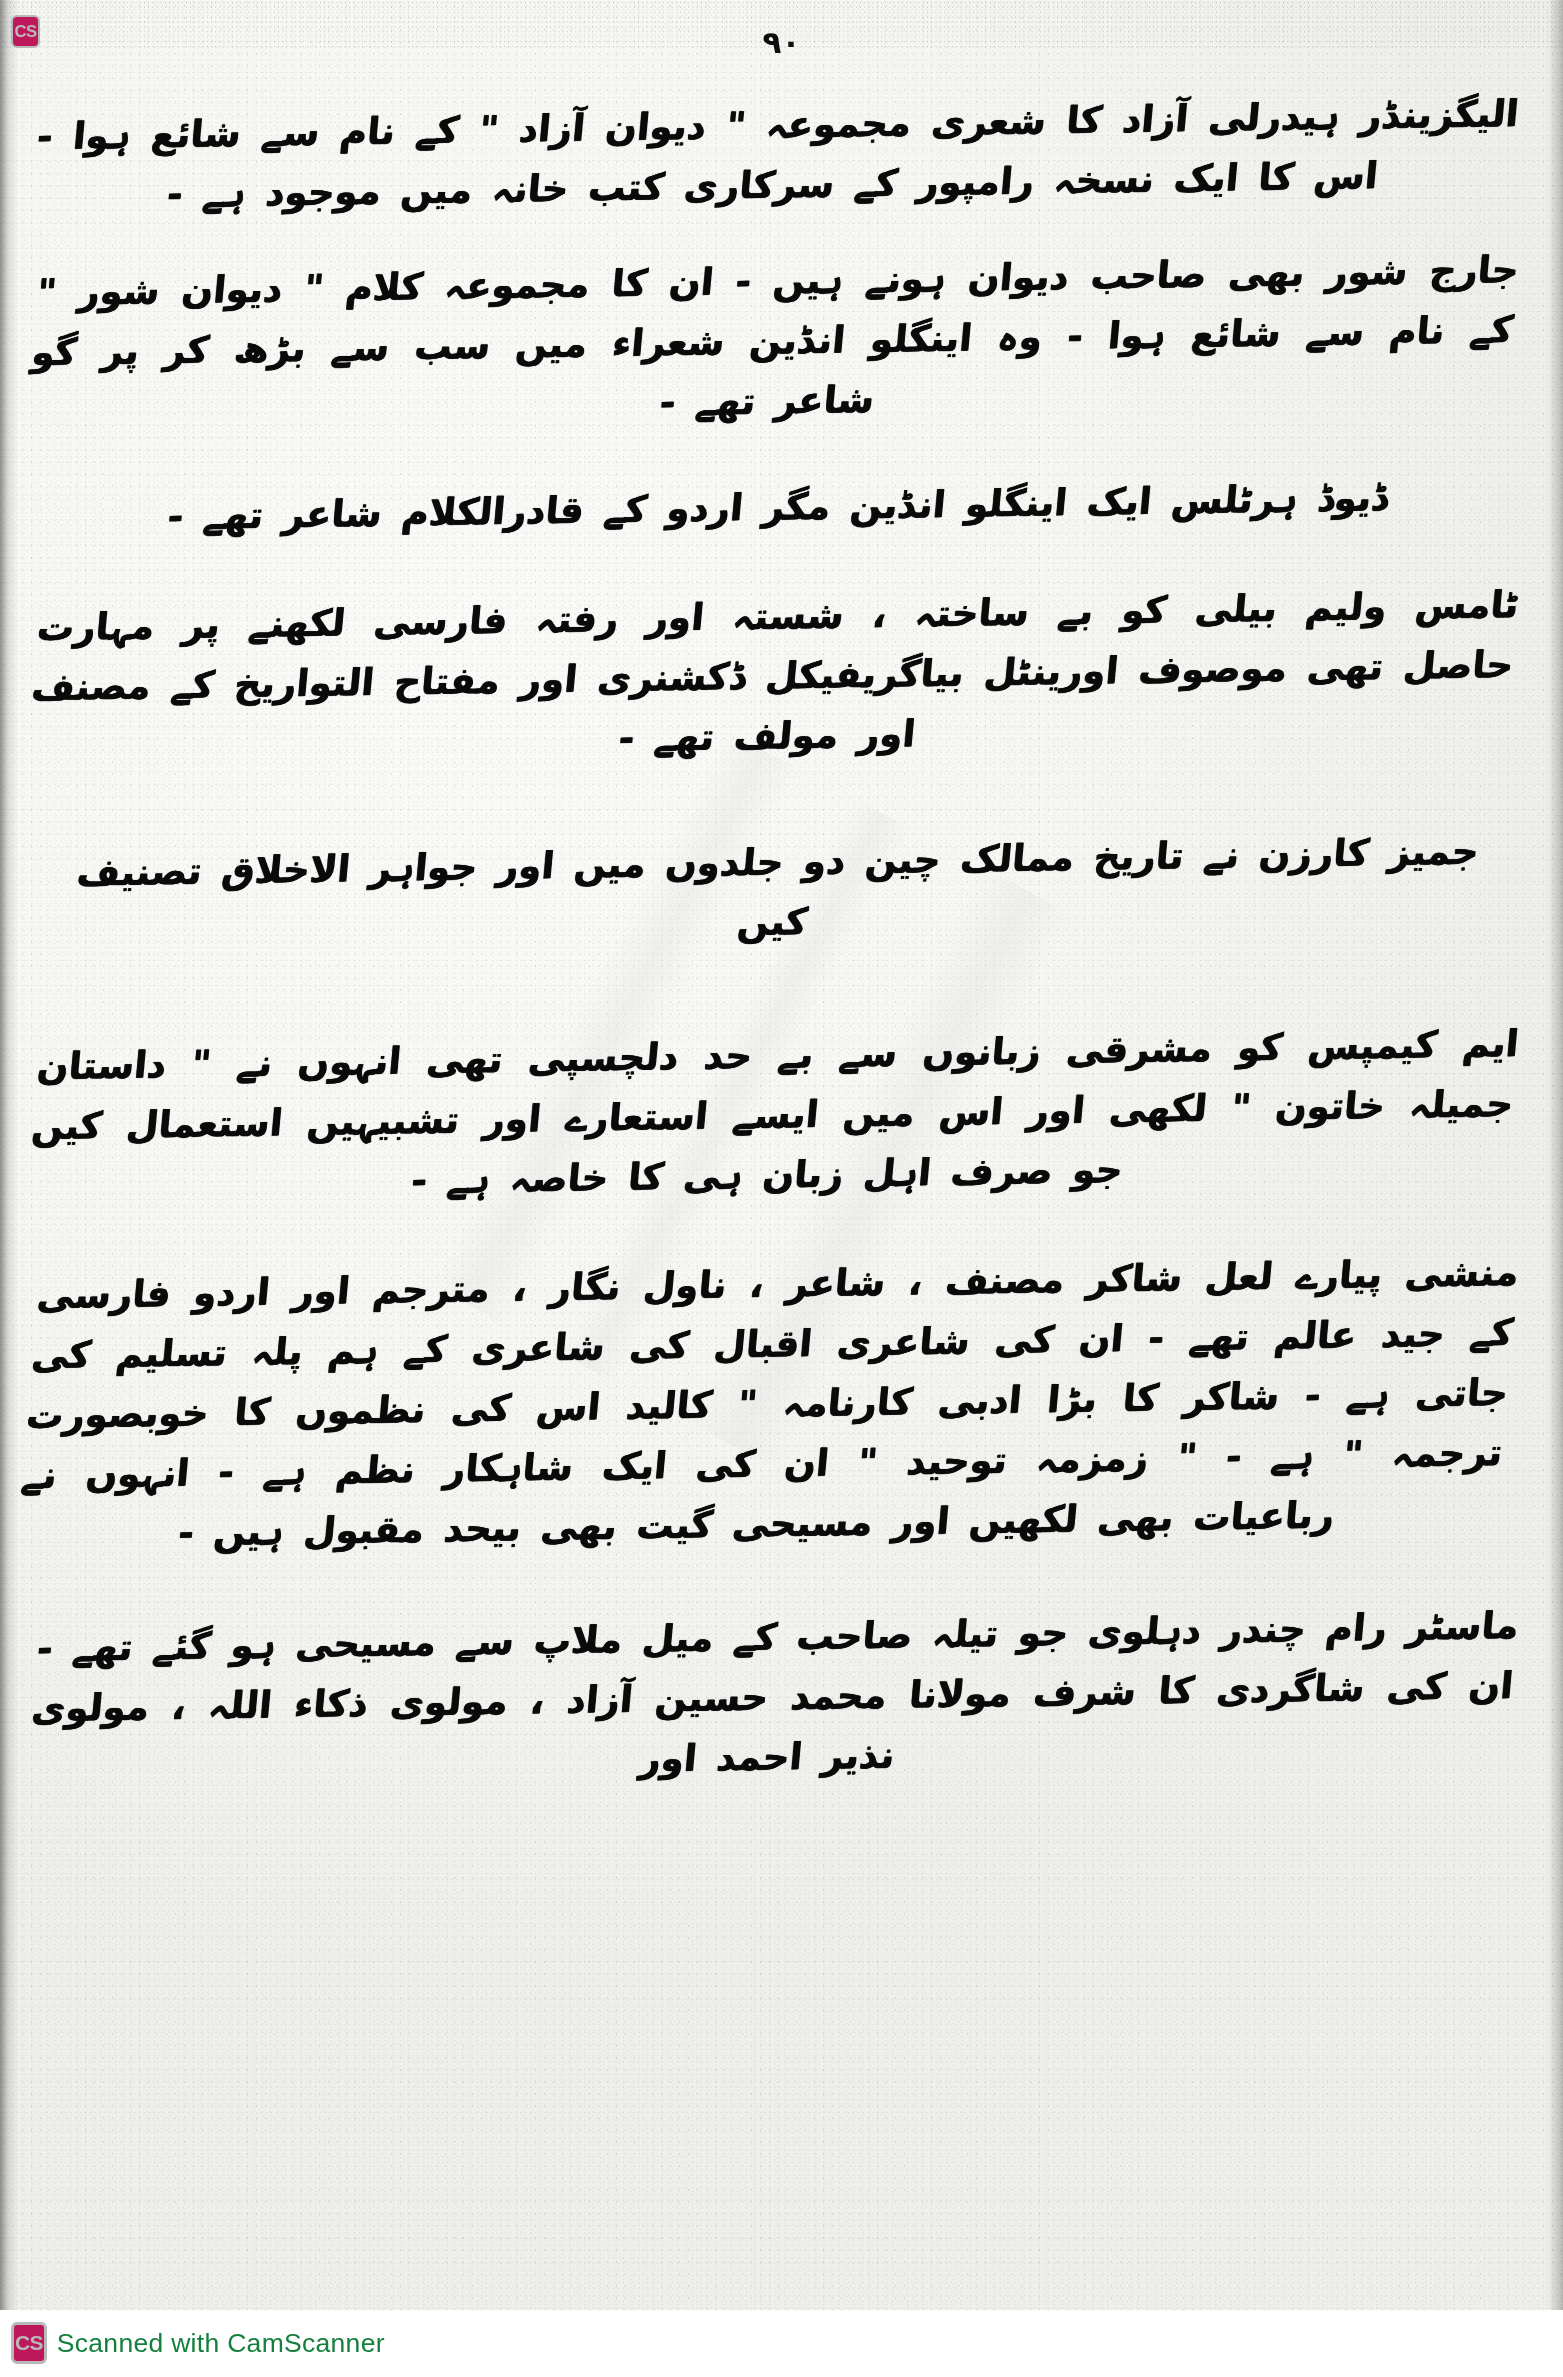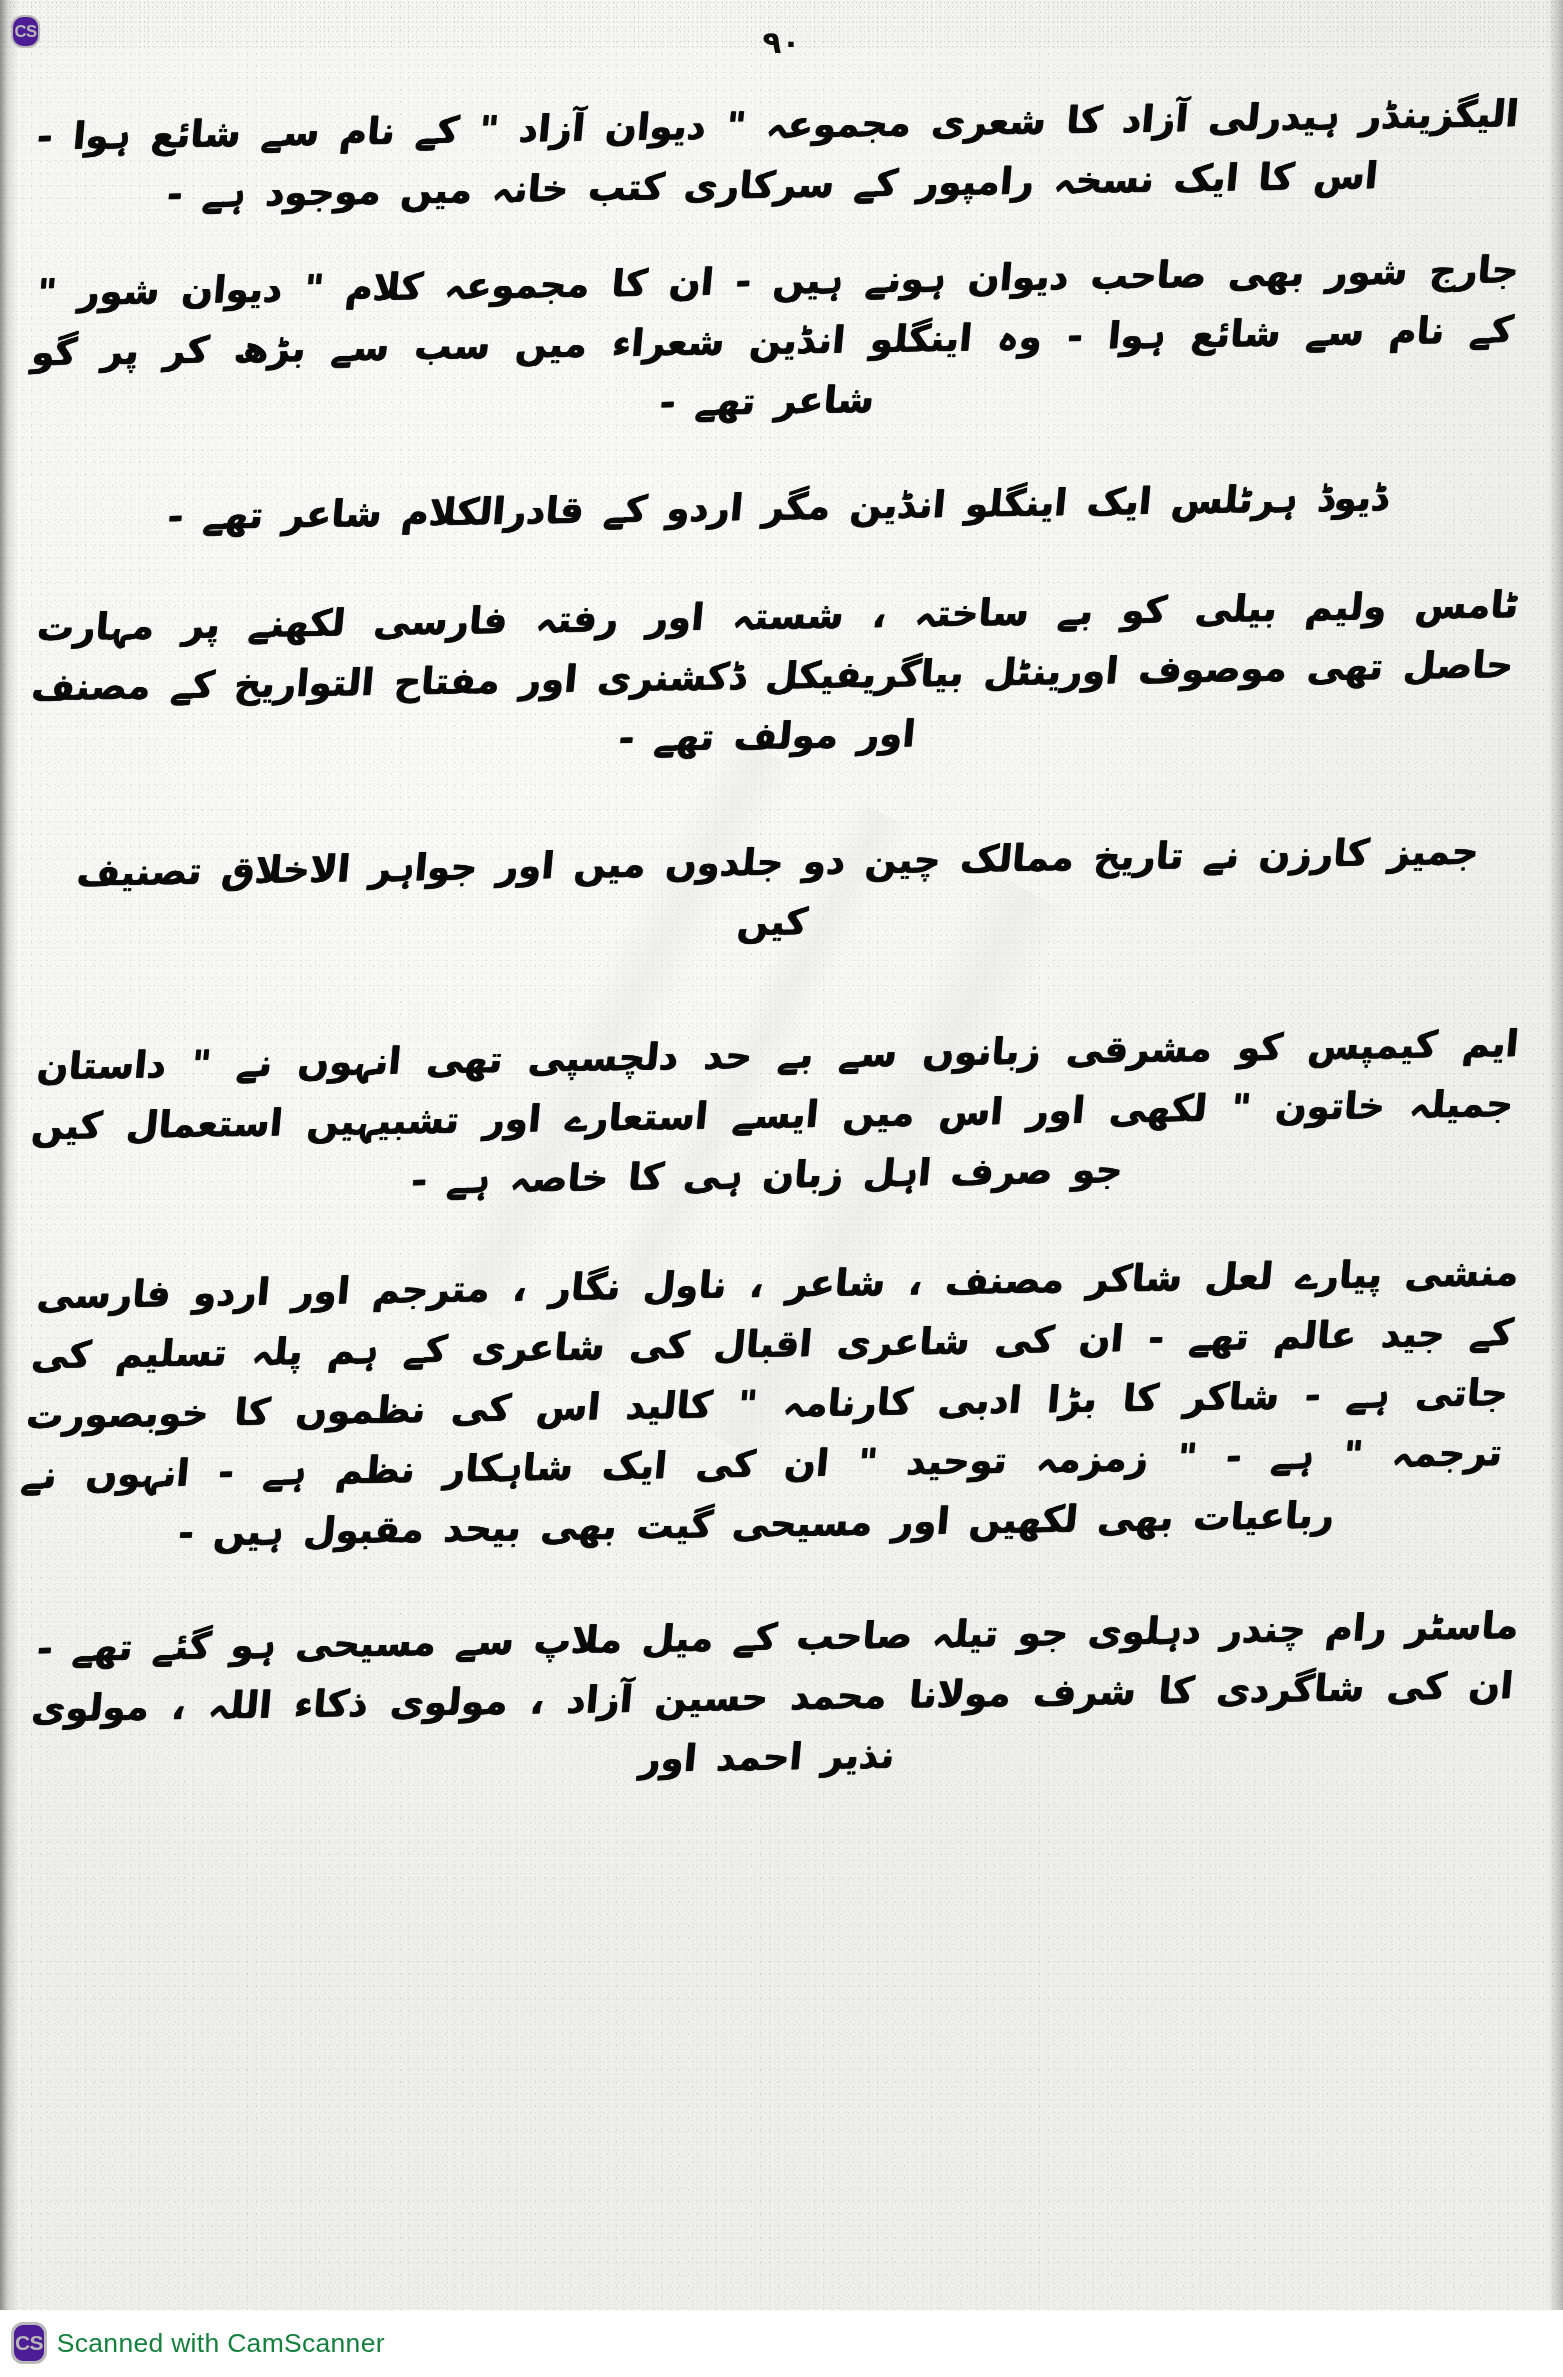--- a/index.html
+++ b/index.html
@@ -181,29 +181,29 @@
     gap: 9.8px;
     z-index: 8;
   }
   .cs-badge.top-left { top: 15.4px; left: 11px; }
   .cs-badge.bottom-left { bottom: 12.6px; left: 11px; }
 
   .cs-logo {
     width: 36px;
     height: 42px;
     border: 3.5px solid #b9b9b9;
-    border-radius: 12px;
+    border-radius: 6px;
     display: flex;
     align-items: center;
     justify-content: center;
     font-family: "Liberation Sans", sans-serif;
     font-weight: 700;
     font-size: 21px;
     color: #b9b9b9;
-    background: #4c1d95;
+    background: #be185d;
     letter-spacing: -0.7px;
   }
   .cs-logo.small {
     width: 29px; height: 33px;
     border-width: 2.8px;
     font-size: 16.7px;
   }
   .cs-label {
     font-family: "Liberation Sans", sans-serif;
     font-size: 26.5px;

